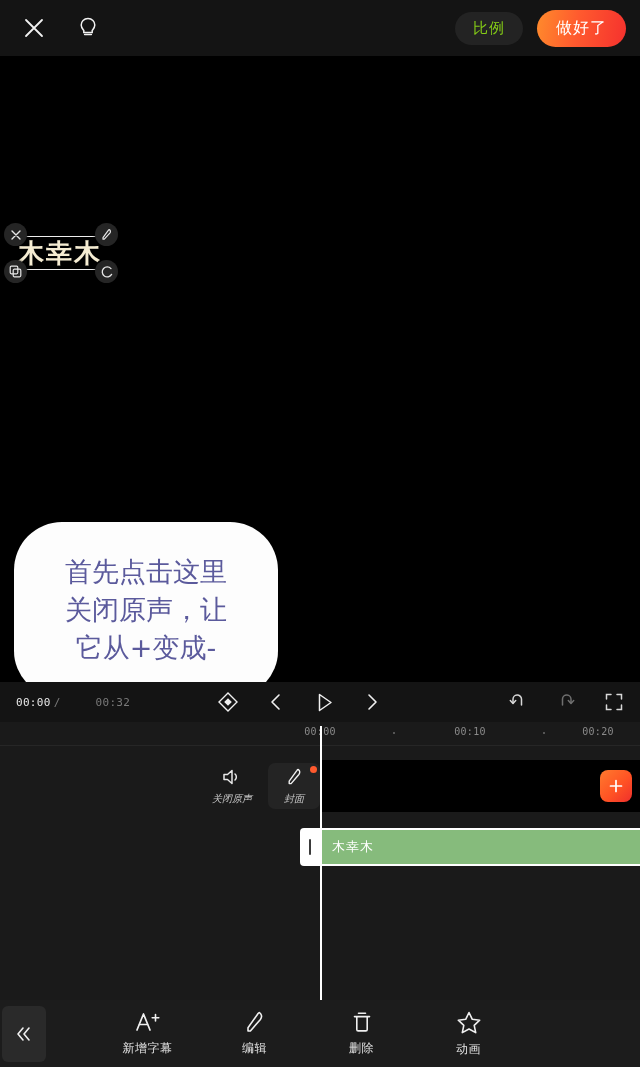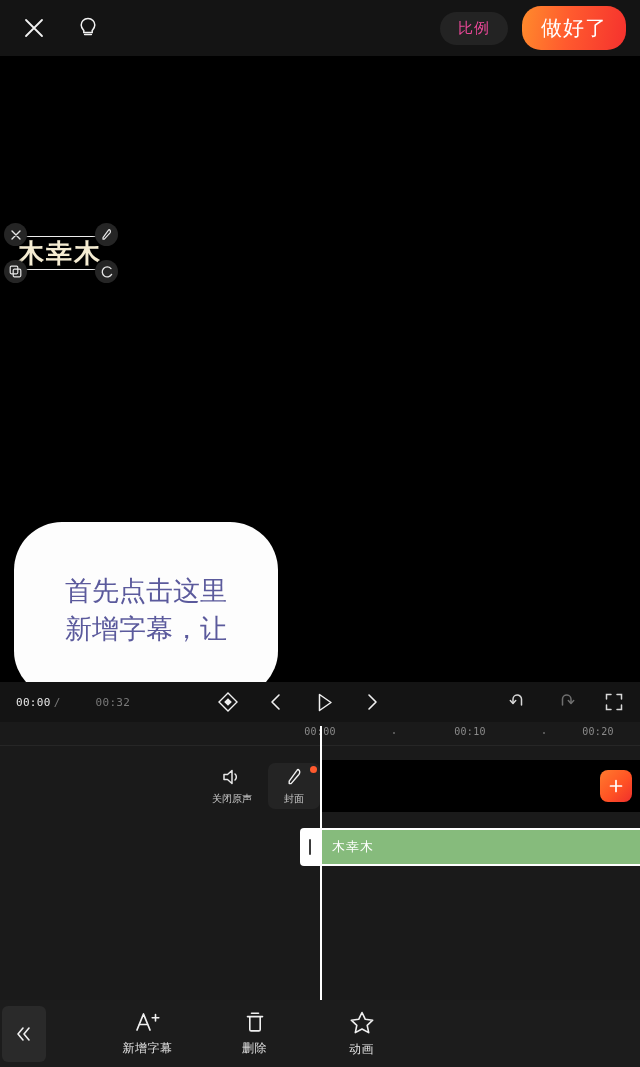--- a/index.html
+++ b/index.html
@@ -25,31 +25,31 @@
   .icon-btn {
     width:44px; height:44px;
     display:flex; align-items:center; justify-content:center;
     cursor:pointer;
   }
   .topbar-right {
     margin-left:auto; display:flex; align-items:center; gap:14px; padding-right:14px;
   }
   .ratio-btn {
     background:#232323;
-    color:#ec4899;
+    color:#84cc16;
     font-size:15px;
     padding:7px 18px;
     border-radius:17px;
     cursor:pointer;
     letter-spacing:1px;
   }
   .done-btn {
     background:linear-gradient(100deg,#ff8b2c 0%,#ff5a2e 45%,#f5312e 100%);
     color:#fff;
-    font-size:21px;
+    font-size:16px;
     padding:8px 19px;
     border-radius:19px;
     cursor:pointer;
     letter-spacing:1px;
     font-weight:500;
   }
 
   
   .preview {
     position:absolute; left:0; top:56px; width:640px; height:626px;
@@ -167,21 +167,21 @@
     width:2px; height:2px; border-radius:50%;
     background:#6a6a6a;
     transform:translateX(-50%);
   }
 
   .track-video {
     position:absolute; left:0; top:38px; width:640px; height:52px;
   }
   .track-tools {
     position:absolute; left:0; top:0; width:320px; height:52px;
-    display:flex; align-items:center; justify-content:flex-end; gap:0;
+    display:flex; align-items:center; justify-content:flex-end; gap:0;font-style:italic;
   }
   .tool-item {
     width:72px; height:52px;
     display:flex; flex-direction:column; align-items:center; justify-content:center;
     gap:5px;
     cursor:pointer;
     position:relative;
   }
   .tool-item .tool-label {
     font-size:10px; color:#c9c9c9;
@@ -340,21 +340,22 @@
           <svg width="14" height="14" viewBox="0 0 14 14">
             <path d="M11 3.6 A5 5 0 1 0 11.6 9.4" stroke="#e8e8e8" stroke-width="1.3" fill="none" stroke-linecap="round"></path>
           </svg>
         </span>
       </div>
     </div>
 
     <div class="bubble">
       <div class="bubble-text">
         <span>首先点击这里</span>
-        <span>新增字幕，让</span>
+        <span>关闭原声，让</span>
+        <span>它从+变成-</span>
       </div>
     </div>
     <div class="bubble-tail"></div>
   </div>
 
   <div class="ctrlbar">
     <div class="time-readout">
       <span class="time-cur">00:00</span>
       <span class="time-sep">/</span>
       <span class="time-total">00:32</span>
@@ -492,20 +493,28 @@
         <span>
           <svg width="28" height="24" viewBox="0 0 28 24">
             <path d="M3 20 L9.5 4 L16 20" stroke="#f0f0f0" stroke-width="1.7" fill="none" stroke-linecap="round" stroke-linejoin="round"></path>
             <path d="M5.6 14.5 L13.4 14.5" stroke="#f0f0f0" stroke-width="1.7" stroke-linecap="round"></path>
             <path d="M21.5 4.5 L21.5 11 M18.2 7.7 L24.8 7.7" stroke="#f0f0f0" stroke-width="1.6" stroke-linecap="round"></path>
           </svg>
         </span>
         <span class="bi-label">新增字幕</span>
       </div>
 
+      <div class="bi">
+        <span>
+          <svg width="26" height="24" viewBox="0 0 26 24">
+            <path d="M17.5 2.6 C19.9 4.2 20.2 7.2 18.4 9.4 L8.4 21 L6 21 L6 17.8 L15.6 4.2 C16.2 3.4 16.9 2.2 17.5 2.6 Z" stroke="#f0f0f0" stroke-width="1.6" fill="none" stroke-linejoin="round"></path>
+          </svg>
+        </span>
+        <span class="bi-label">编辑</span>
+      </div>
 
 
       <div class="bi">
         <span>
           <svg width="24" height="24" viewBox="0 0 24 24">
             <path d="M8.5 3.2 L15.5 3.2" stroke="#f0f0f0" stroke-width="1.6" stroke-linecap="round"></path>
             <path d="M4.5 6.6 L19.5 6.6" stroke="#f0f0f0" stroke-width="1.6" stroke-linecap="round"></path>
             <path d="M6.8 6.6 L6.8 19.5 A1.4 1.4 0 0 0 8.2 20.9 L15.8 20.9 A1.4 1.4 0 0 0 17.2 19.5 L17.2 6.6" stroke="#f0f0f0" stroke-width="1.6" fill="none" stroke-linejoin="round"></path>
           </svg>
         </span>

